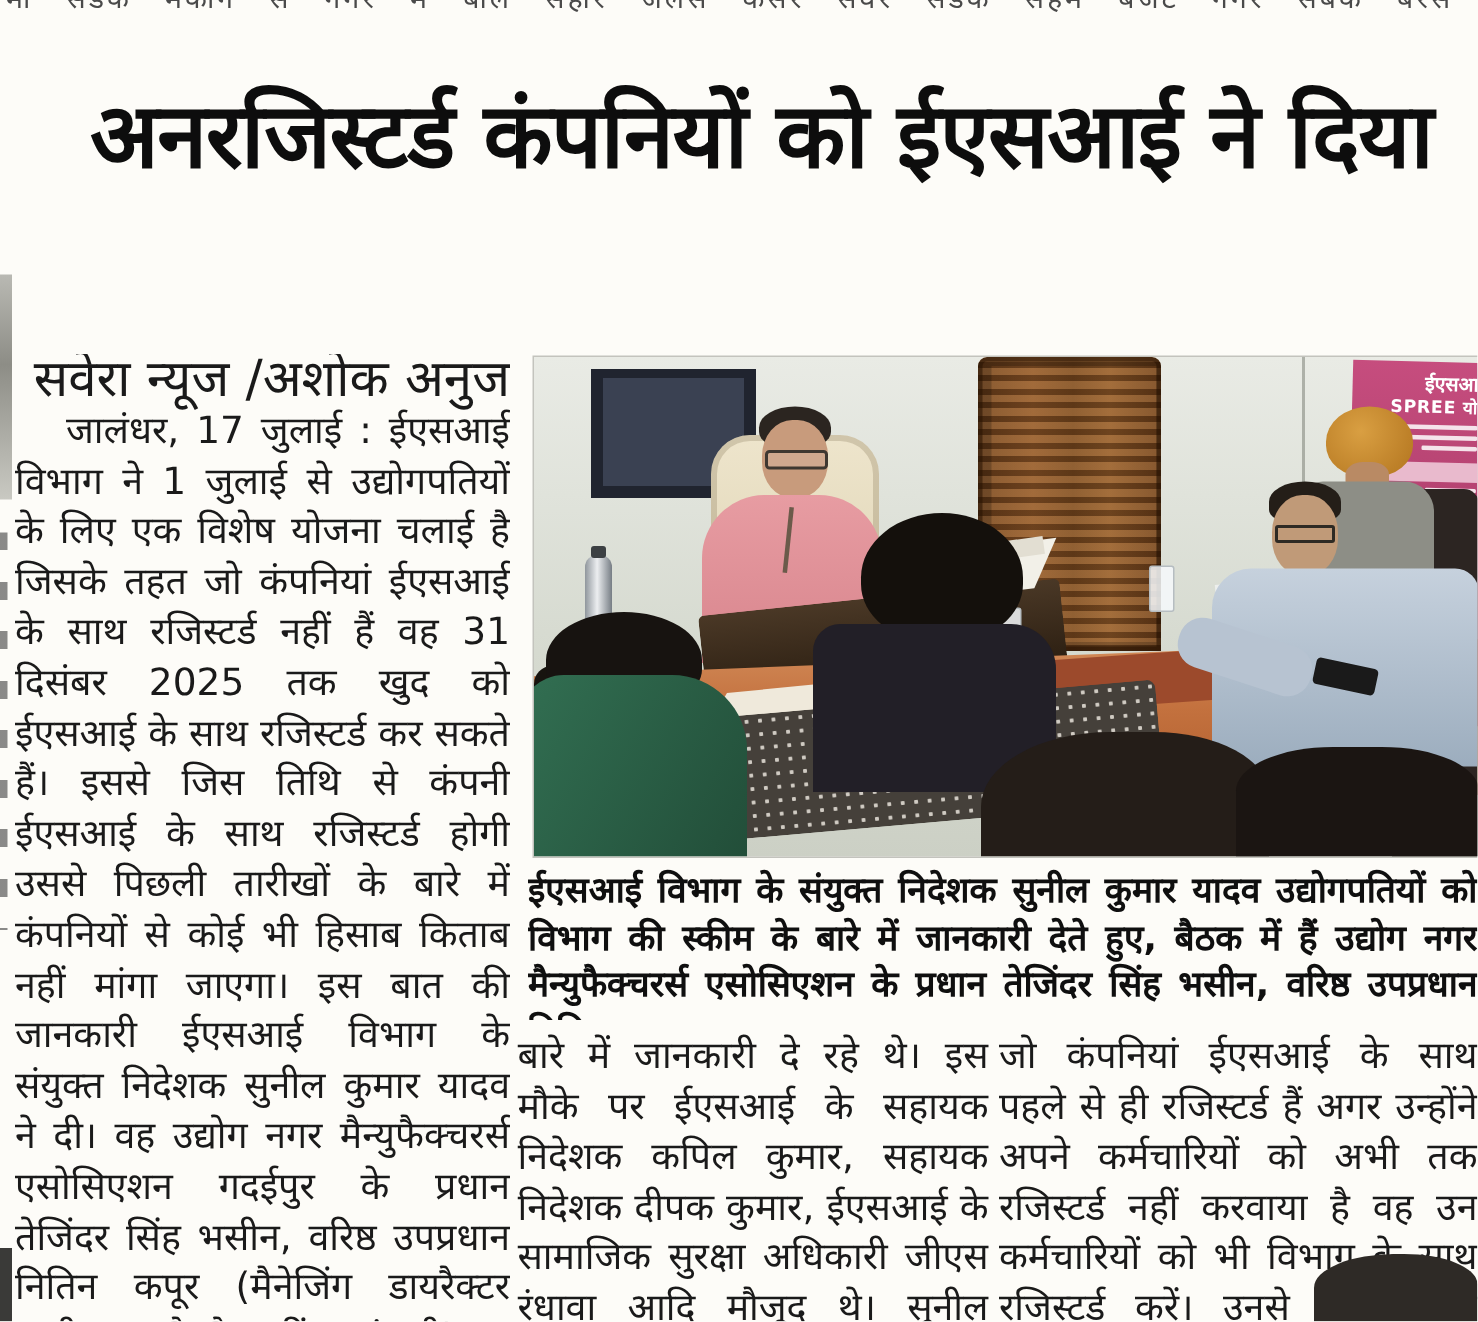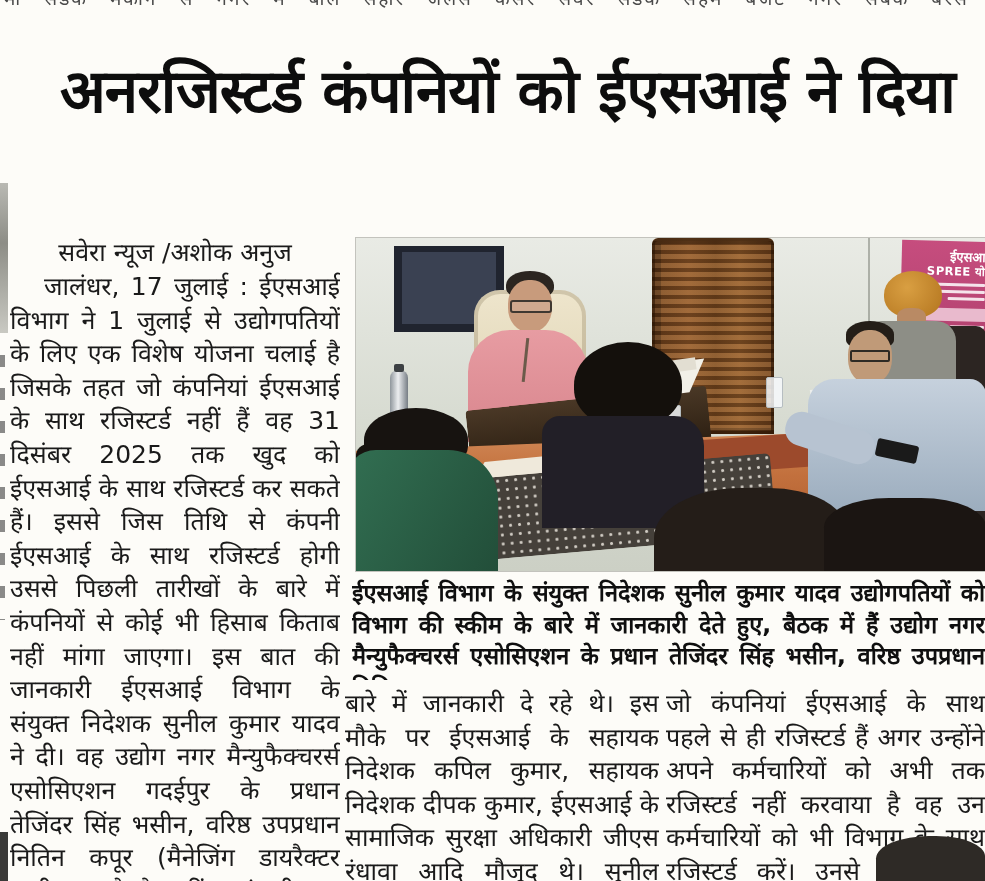--- a/index.html
+++ b/index.html
@@ -23,21 +23,21 @@
       font-size:60px;line-height:82px;letter-spacing:-1px;white-space:nowrap;
       transform-origin:left center;}
   #headline1{top:50px;margin-left:36px;}
   #headline2{top:118px;}
 
   
   .col{font-size:25px;line-height:33.6px;text-align:justify;color:#1a1a1a;overflow:hidden;}
   #left-col{left:10px;top:236px;width:330px;height:645px;}
   #mid-col{left:345px;top:687px;width:314px;height:194px;}
   #right-col{left:666px;top:687px;width:319px;height:194px;}
-  .byline{text-align:center;font-size:25px;line-height:34px;}
+  .byline{text-align:right;font-size:34px;line-height:34px;}
   .para{margin:0;text-indent:34px;}
 
   
   #caption{left:352px;top:578px;width:633px;height:102px;font-weight:bold;
       font-size:23.5px;line-height:31.5px;text-align:justify;color:#0f0f0f;overflow:hidden;}
 
   
   #photo{left:355px;top:237px;width:630px;height:333px;overflow:hidden;
       border:1px solid #c3c3bd;background:linear-gradient(180deg,#e9ebe5,#d7dbd1 55%,#ccd0c5);}
   #photo .abs{position:absolute;}

